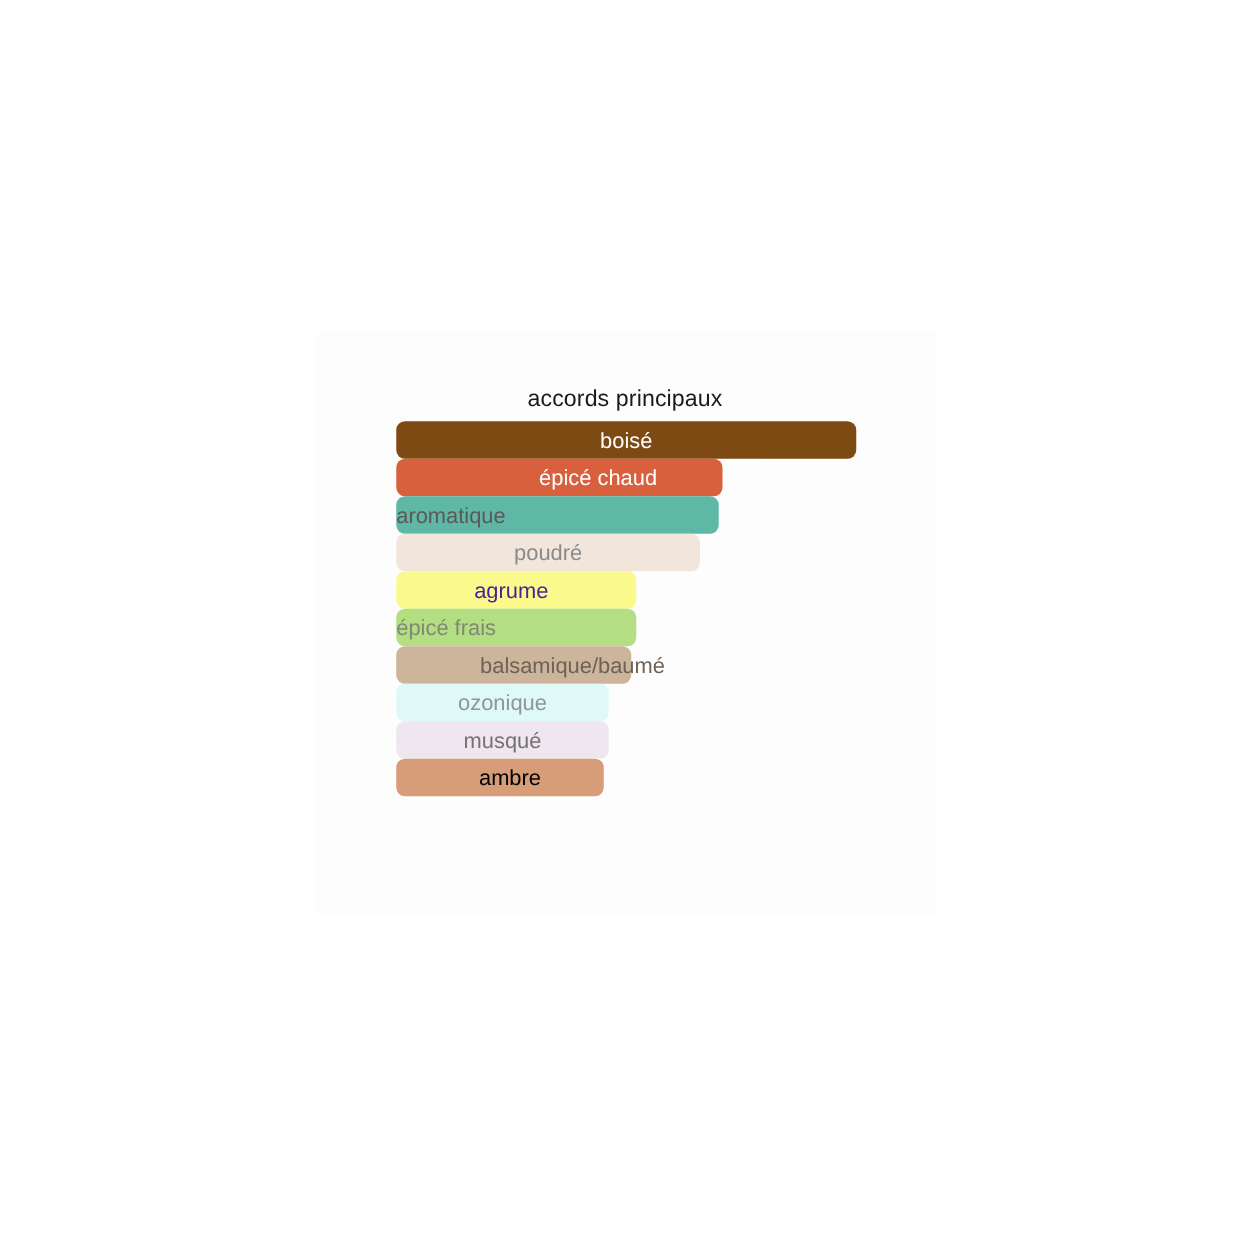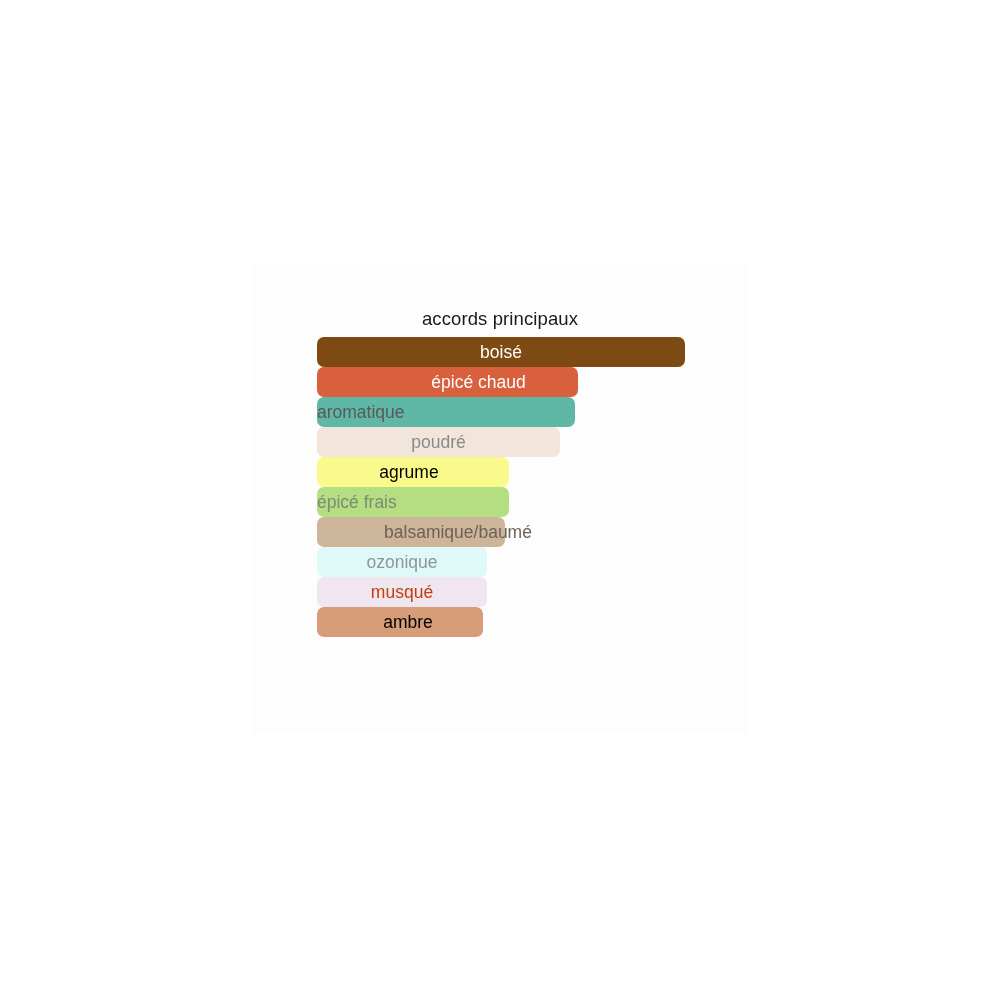--- a/index.html
+++ b/index.html
@@ -92,37 +92,37 @@
       <div class="bar-row" style="top: 60px; width: 258px;">
         <div class="bar-fill" style="width: 258px; background: rgb(95, 184, 165);"></div>
         <div class="bar-label" style="left: 0px; width: 258px; text-align: left; color: rgb(89, 89, 89);">aromatique</div>
       </div>
       <div class="bar-row" style="top: 90px; width: 243px;">
         <div class="bar-fill" style="width: 243px; background: rgb(242, 230, 220);"></div>
         <div class="bar-label" style="left: 0px; width: 243px; text-align: center; color: rgb(138, 138, 138);">poudré</div>
       </div>
       <div class="bar-row" style="top: 120px; width: 192px;">
         <div class="bar-fill" style="width: 192px; background: rgb(250, 250, 140);"></div>
-        <div class="bar-label" style="left: 0px; width: 184px; text-align: center; color: #000000;">agrume</div>
+        <div class="bar-label" style="left: 0px; width: 184px; text-align: center; color: #4c1d95;">agrume</div>
       </div>
       <div class="bar-row" style="top: 150px; width: 192px;">
         <div class="bar-fill" style="width: 192px; background: rgb(180, 222, 130);"></div>
         <div class="bar-label" style="left: 0px; width: 192px; text-align: left; color: rgb(125, 138, 116);">épicé frais</div>
       </div>
       <div class="bar-row" style="top: 180px; width: 188px;">
         <div class="bar-fill" style="width: 188px; background: rgb(205, 181, 155);"></div>
         <div class="bar-label" style="left: 0px; width: 188px; text-align: center; color: rgb(110, 97, 86); margin-left: 47px;">balsamique/baumé</div>
       </div>
       <div class="bar-row" style="top: 210px; width: 170px;">
         <div class="bar-fill" style="width: 170px; background: rgb(223, 249, 249);"></div>
         <div class="bar-label" style="left: 0px; width: 170px; text-align: center; color: rgb(143, 150, 150);">ozonique</div>
       </div>
       <div class="bar-row" style="top: 240px; width: 170px;">
         <div class="bar-fill" style="width: 170px; background: rgb(239, 230, 240);"></div>
-        <div class="bar-label" style="left: 0px; width: 170px; text-align: center; color: #c2410c;">musqué</div>
+        <div class="bar-label" style="left: 0px; width: 170px; text-align: center; color: #737373;">musqué</div>
       </div>
       <div class="bar-row" style="top: 270px; width: 166px;">
         <div class="bar-fill" style="width: 166px; background: rgb(215, 156, 120);"></div>
         <div class="bar-label" style="left: 0px; width: 182px; text-align: center; color: #000000;">ambre</div>
       </div>
     </div>
 
 </div>
 
 </body></html>

